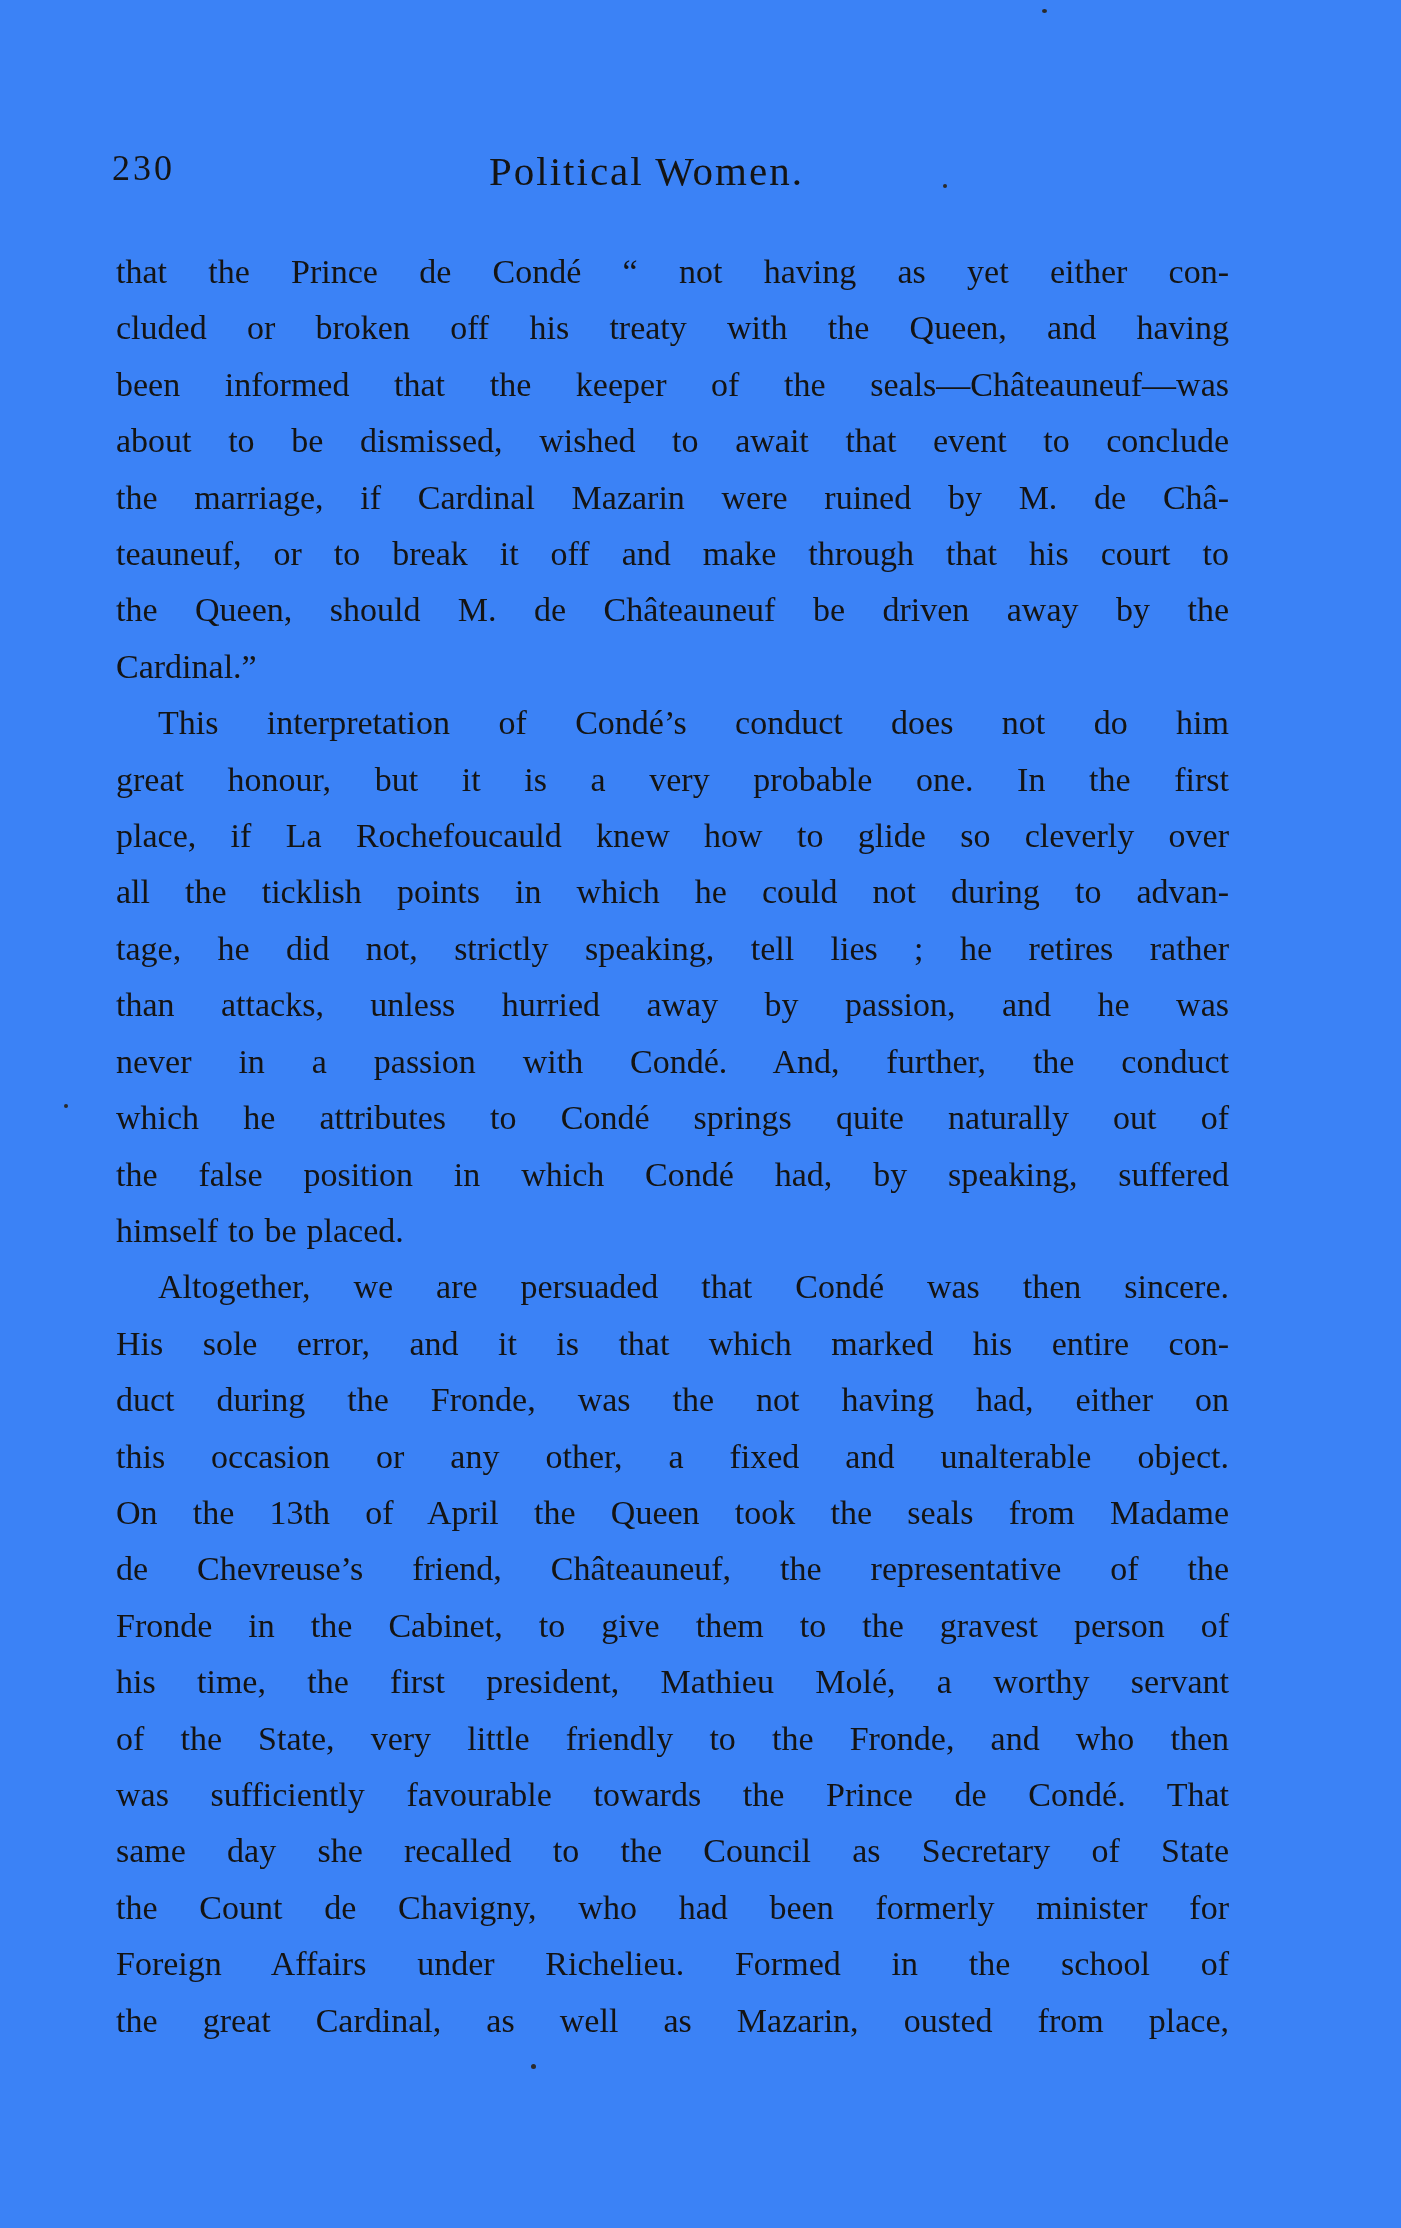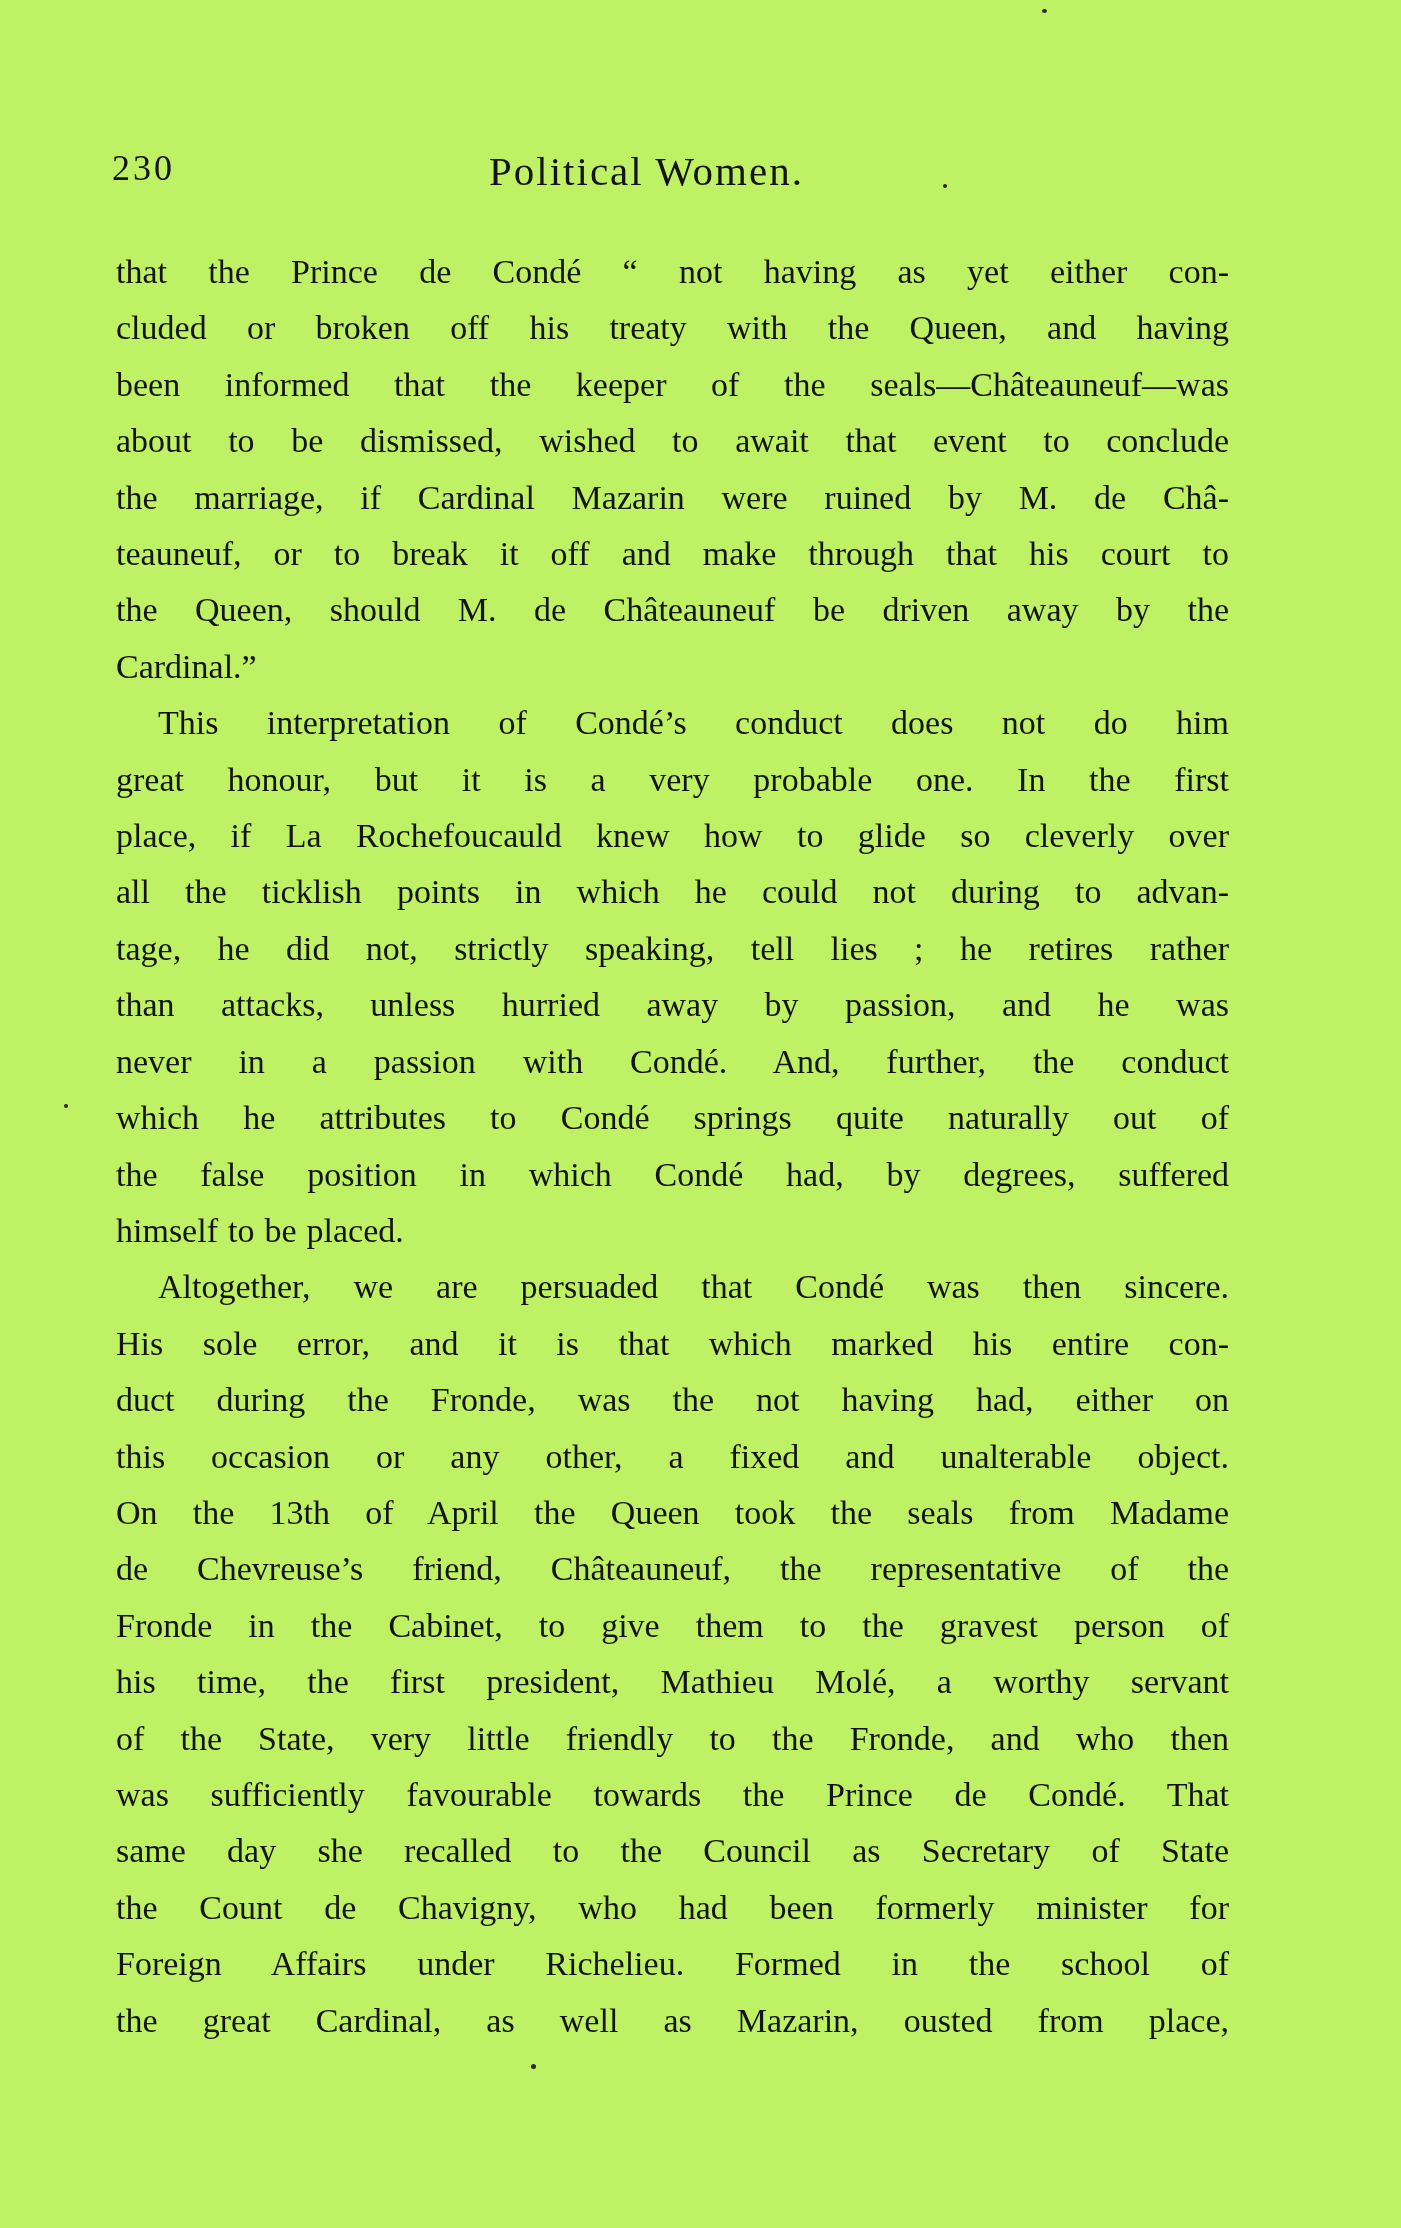--- a/index.html
+++ b/index.html
@@ -4,21 +4,21 @@
 <style>
   html, body {
     margin: 0;
     padding: 0;
     background: #e8e8e8;
   }
   .page {
     position: relative;
     width: 1401px;
     height: 2228px;
-    background: #bef264;
+    background: #3b82f6;
     overflow: hidden;
     font-family: "Liberation Serif", "DejaVu Serif", serif;
     color: #141414;
   }
   .header {
     position: absolute;
     top: 142px;
     left: 112px;
     width: 1113px;
     height: 58px;
@@ -81,21 +81,21 @@
       <div class="line">the Queen, should M. de Châteauneuf be driven away by the</div>
       <div class="line noj">Cardinal.”</div>
       <div class="line indent">This interpretation of Condé’s conduct does not do him</div>
       <div class="line">great honour, but it is a very probable one.  In the first</div>
       <div class="line">place, if La Rochefoucauld knew how to glide so cleverly over</div>
       <div class="line">all the ticklish points in which he could not during to advan-</div>
       <div class="line">tage, he did not, strictly speaking, tell lies ; he retires rather</div>
       <div class="line">than attacks, unless hurried away by passion, and he was</div>
       <div class="line">never in a passion with Condé.  And, further, the conduct</div>
       <div class="line">which he attributes to Condé springs quite naturally out of</div>
-      <div class="line">the false position in which Condé had, by degrees, suffered</div>
+      <div class="line">the false position in which Condé had, by speaking, suffered</div>
       <div class="line noj">himself to be placed.</div>
       <div class="line indent">Altogether, we are persuaded that Condé was then sincere.</div>
       <div class="line">His sole error, and it is that which marked his entire con-</div>
       <div class="line">duct during the Fronde, was the not having had, either on</div>
       <div class="line">this occasion or any other, a fixed and unalterable object.</div>
       <div class="line">On the 13th of April the Queen took the seals from Madame</div>
       <div class="line">de Chevreuse’s friend, Châteauneuf, the representative of the</div>
       <div class="line">Fronde in the Cabinet, to give them to the gravest person of</div>
       <div class="line">his time, the first president, Mathieu Molé, a worthy servant</div>
       <div class="line">of the State, very little friendly to the Fronde, and who then</div>

